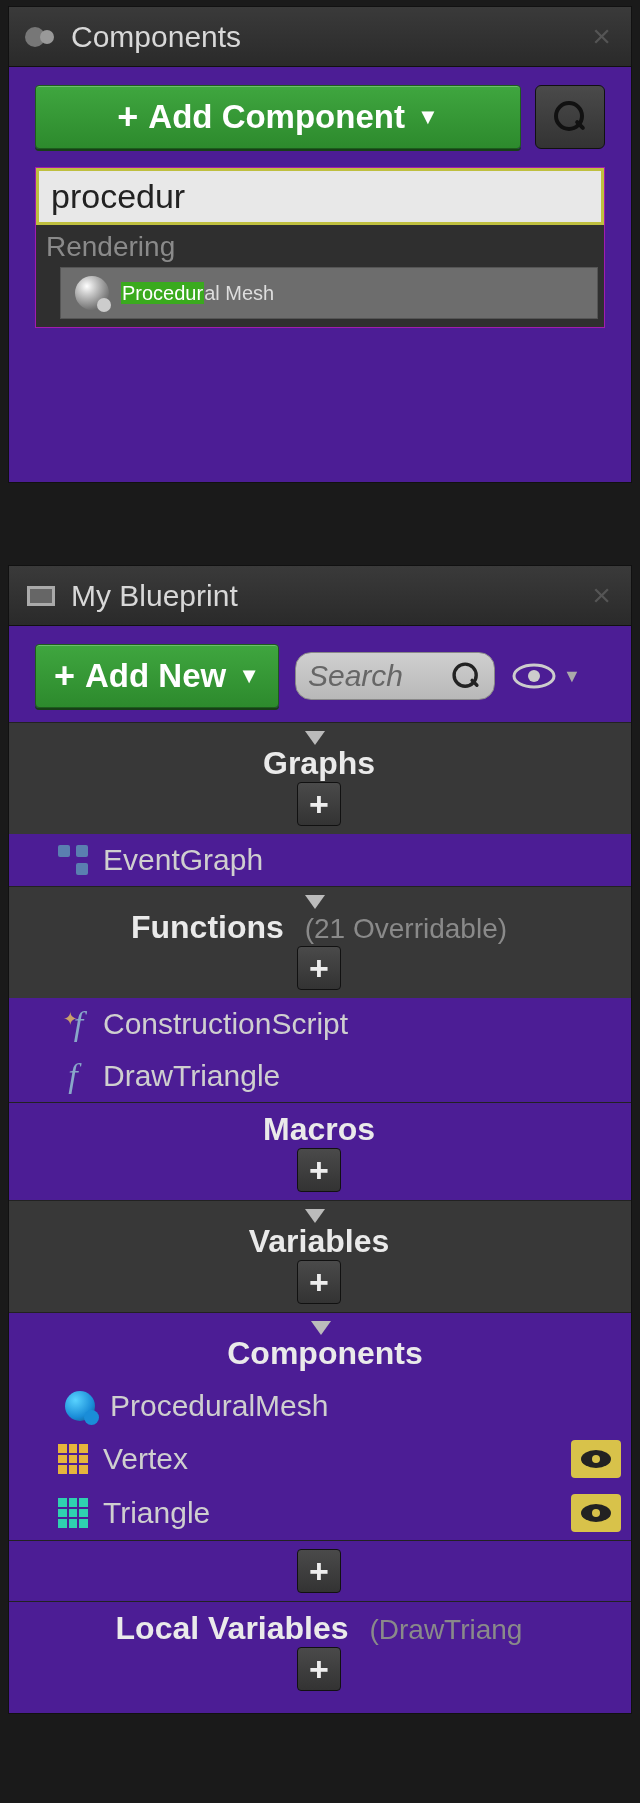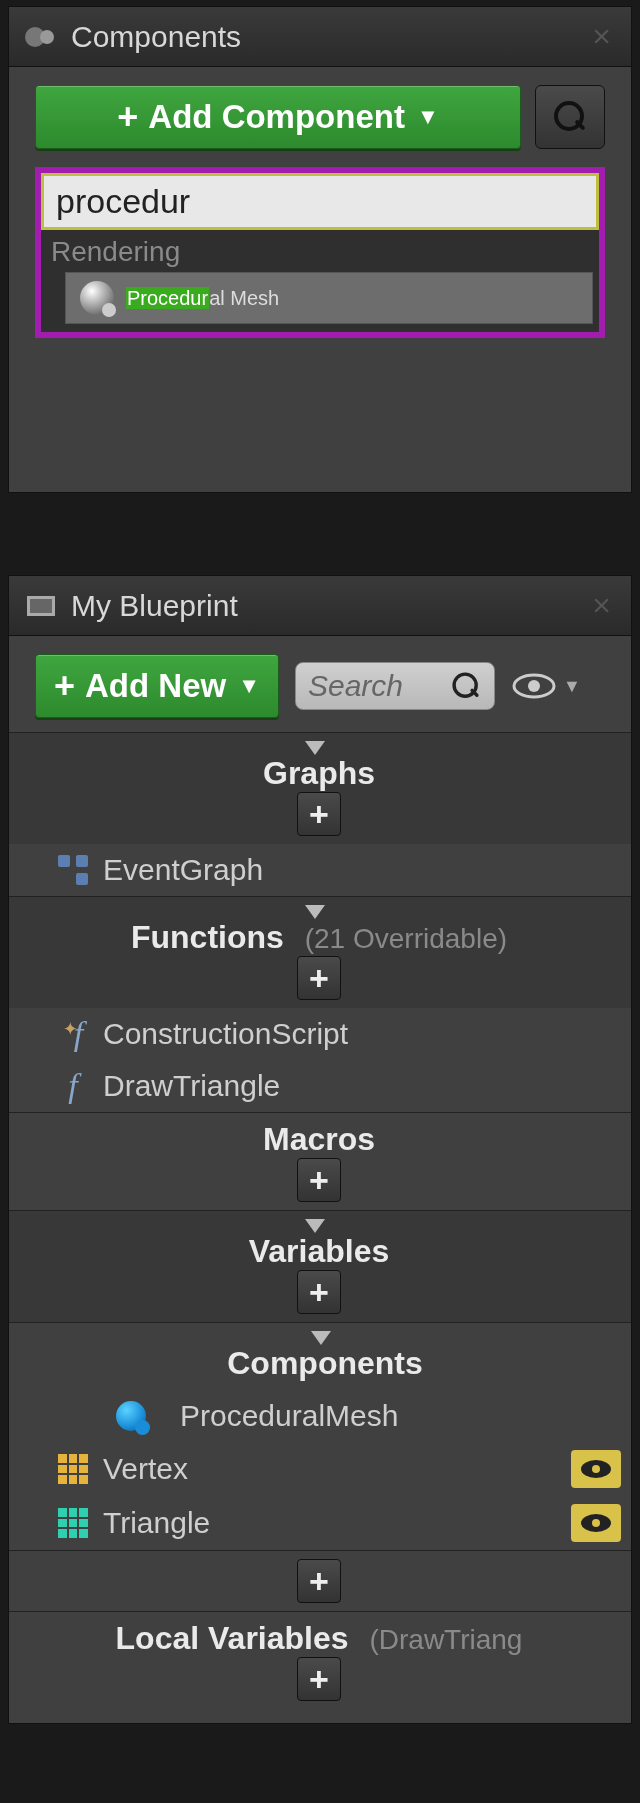--- a/index.html
+++ b/index.html
@@ -5,21 +5,21 @@
   * { box-sizing: border-box; margin: 0; padding: 0; font-family: "Segoe UI", Tahoma, sans-serif; }
   body {
     width: 640px;
     height: 1803px;
     background: #1a1a1a;
     color: #c8c8c8;
     overflow: hidden;
     font-size: 28px;
   }
   .panel {
-    background: #404040;
+    background: #4c1d95;
     border: 1px solid #111;
     margin: 6px 8px;
   }
   
   .tab-header {
     display: flex;
     align-items: center;
     height: 60px;
     background: linear-gradient(#3a3a3a, #2a2a2a);
     border-bottom: 1px solid #111;
@@ -83,21 +83,21 @@
   }
   .magnifier::after{
     content:""; position:absolute; width:12px; height:4px; background:#111; transform:rotate(45deg); left:20px; top:22px; border-radius:2px;
   }
   .magnifier.light::before{ border-color:#222; }
   .magnifier.light::after{ background:#222; }
 
   
   .dropdown {
     margin: 4px 26px 24px 26px;
-    border: 6px solid #a21caf;
+    border: 1px solid #a21caf;
     background:#2f2f2f;
   }
   .search-input {
     width:100%;
     background:#e8e8e8;
     border: 3px solid #bfbf3f;
     font-size: 34px;
     padding: 6px 12px;
     color:#222;
     outline:none;
@@ -135,21 +135,21 @@
 
   
   .toolbar2 {
     display:flex;
     align-items:center;
     gap: 16px;
     padding: 18px 14px 14px 26px;
   }
   .search-pill {
     background: linear-gradient(#cfcfcf,#b8b8b8);
-    border-radius: 8px;
+    border-radius: 16px;
     border:1px solid #888;
     display:flex; align-items:center;
     padding: 6px 12px;
     color:#555;
     font-size: 30px;
     width: 200px;
     overflow:hidden;
     cursor:text;
   }
   .search-pill .ph { flex:1; overflow:hidden; white-space:nowrap; color:#666; font-style:italic;}
@@ -237,21 +237,21 @@
   .array-icon.cyan span{ background:#2fd0b0; }
   .eye-cell {
     width:50px; height:38px;
     background:#d8c24a;
     border-radius:4px;
     display:flex; align-items:center; justify-content:center;
     margin-left:8px;
     flex-shrink:0;
   }
   .eye-cell svg{ width:34px; height:22px; }
-  .indent2 { padding-left: 104px; gap: 19px; }
+  .indent2 { padding-left: 53px; }
   .bottom-pad { height: 14px; }
 </style>
 </head>
 <body>
 
 <div class="panel">
   <div class="tab-header">
     <span class="tab-icon">
       <svg viewBox="0 0 36 36">
           <circle cx="12" cy="18" r="10" fill="#777"></circle>

